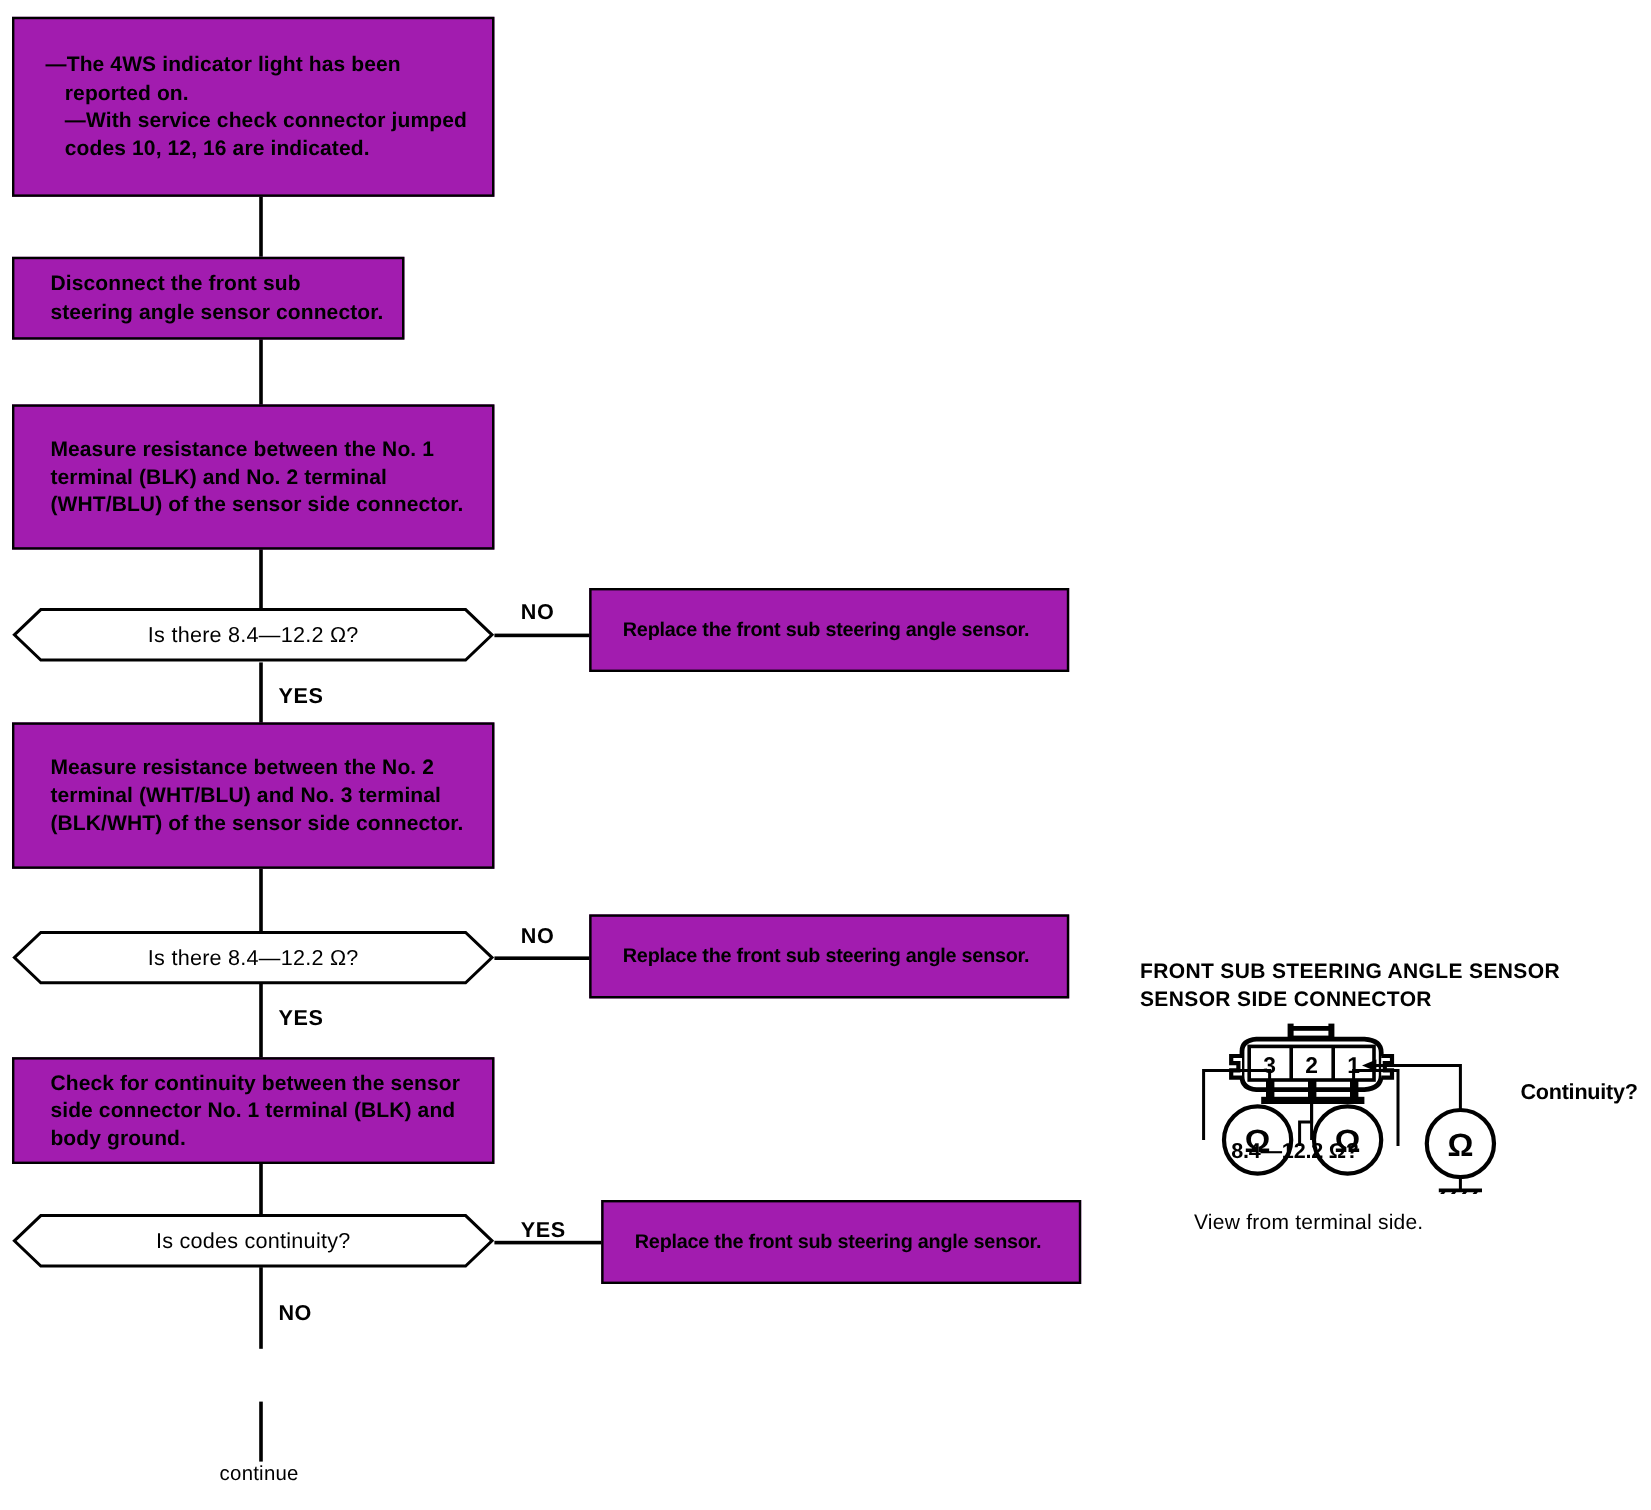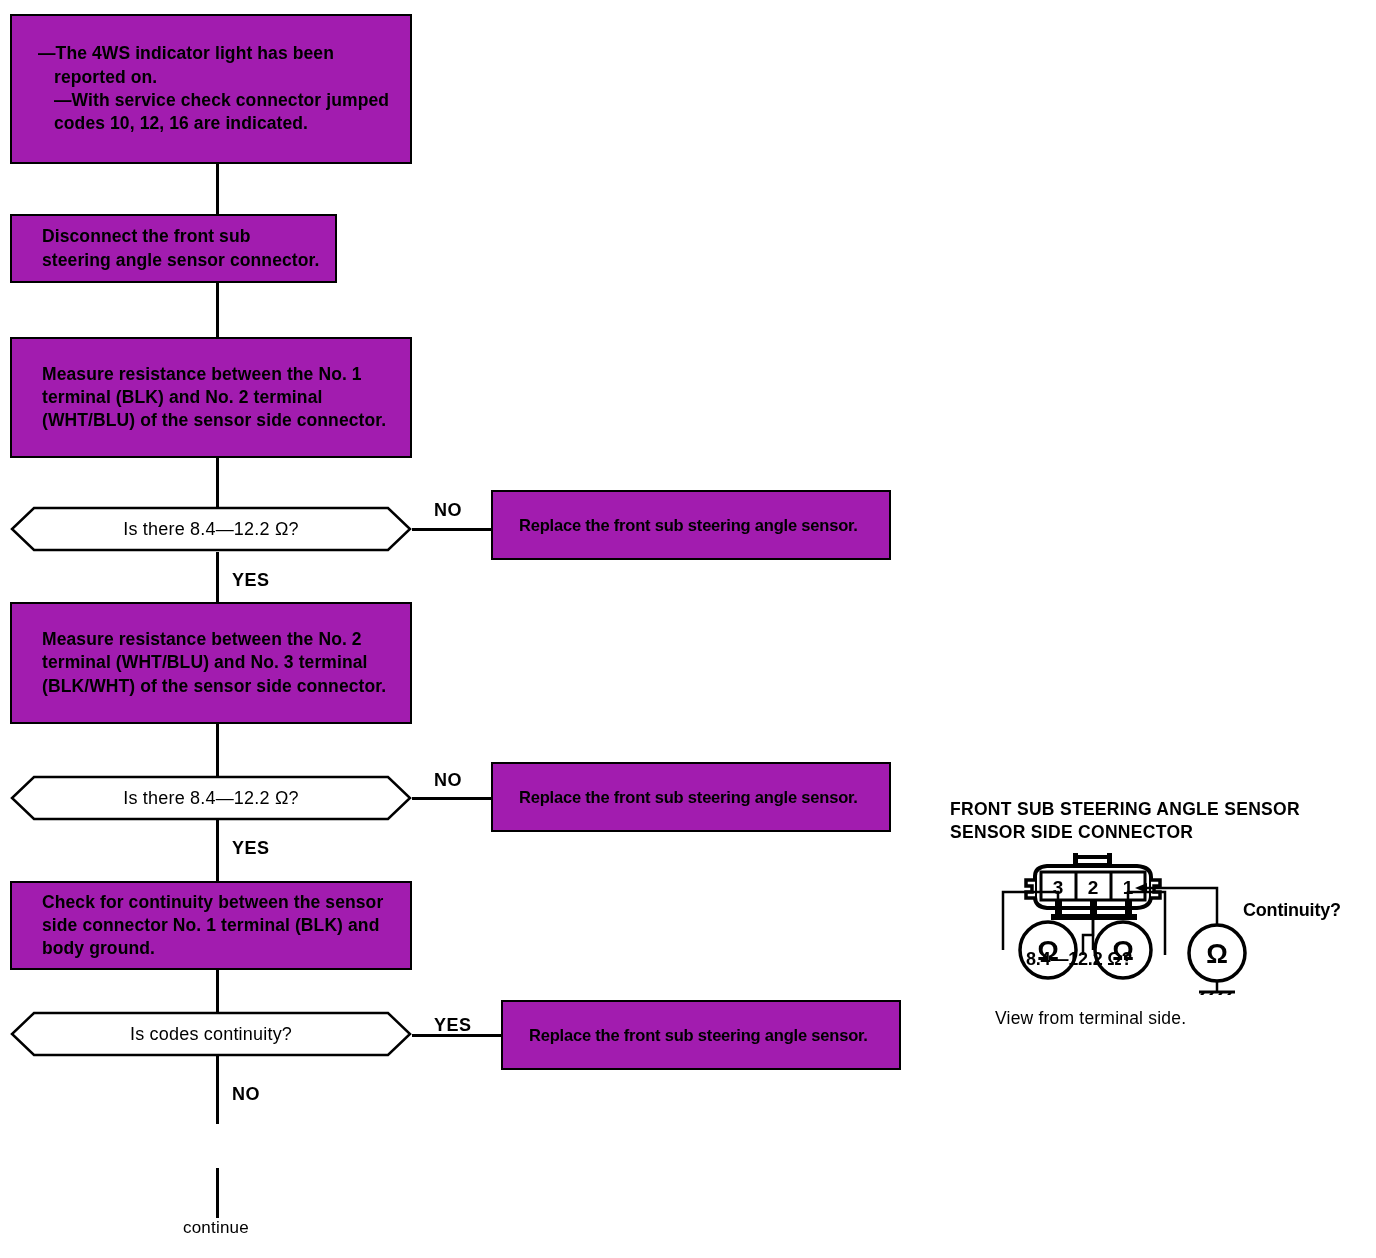--- a/index.html
+++ b/index.html
@@ -112,20 +112,21 @@
   .illus-caption {
     position: absolute;
     font-size: 17.5px;
     letter-spacing: 0.2px;
   }
   .illus-note {
     position: absolute;
     font-size: 18px;
     font-weight: bold;
     letter-spacing: -0.2px;
+    margin-left: 24px;
   }
   .illus-range {
     position: absolute;
     font-size: 18px;
     font-weight: bold;
     letter-spacing: -0.2px;
   }
   #connector-svg {
     position: absolute;
     left: 995px;

